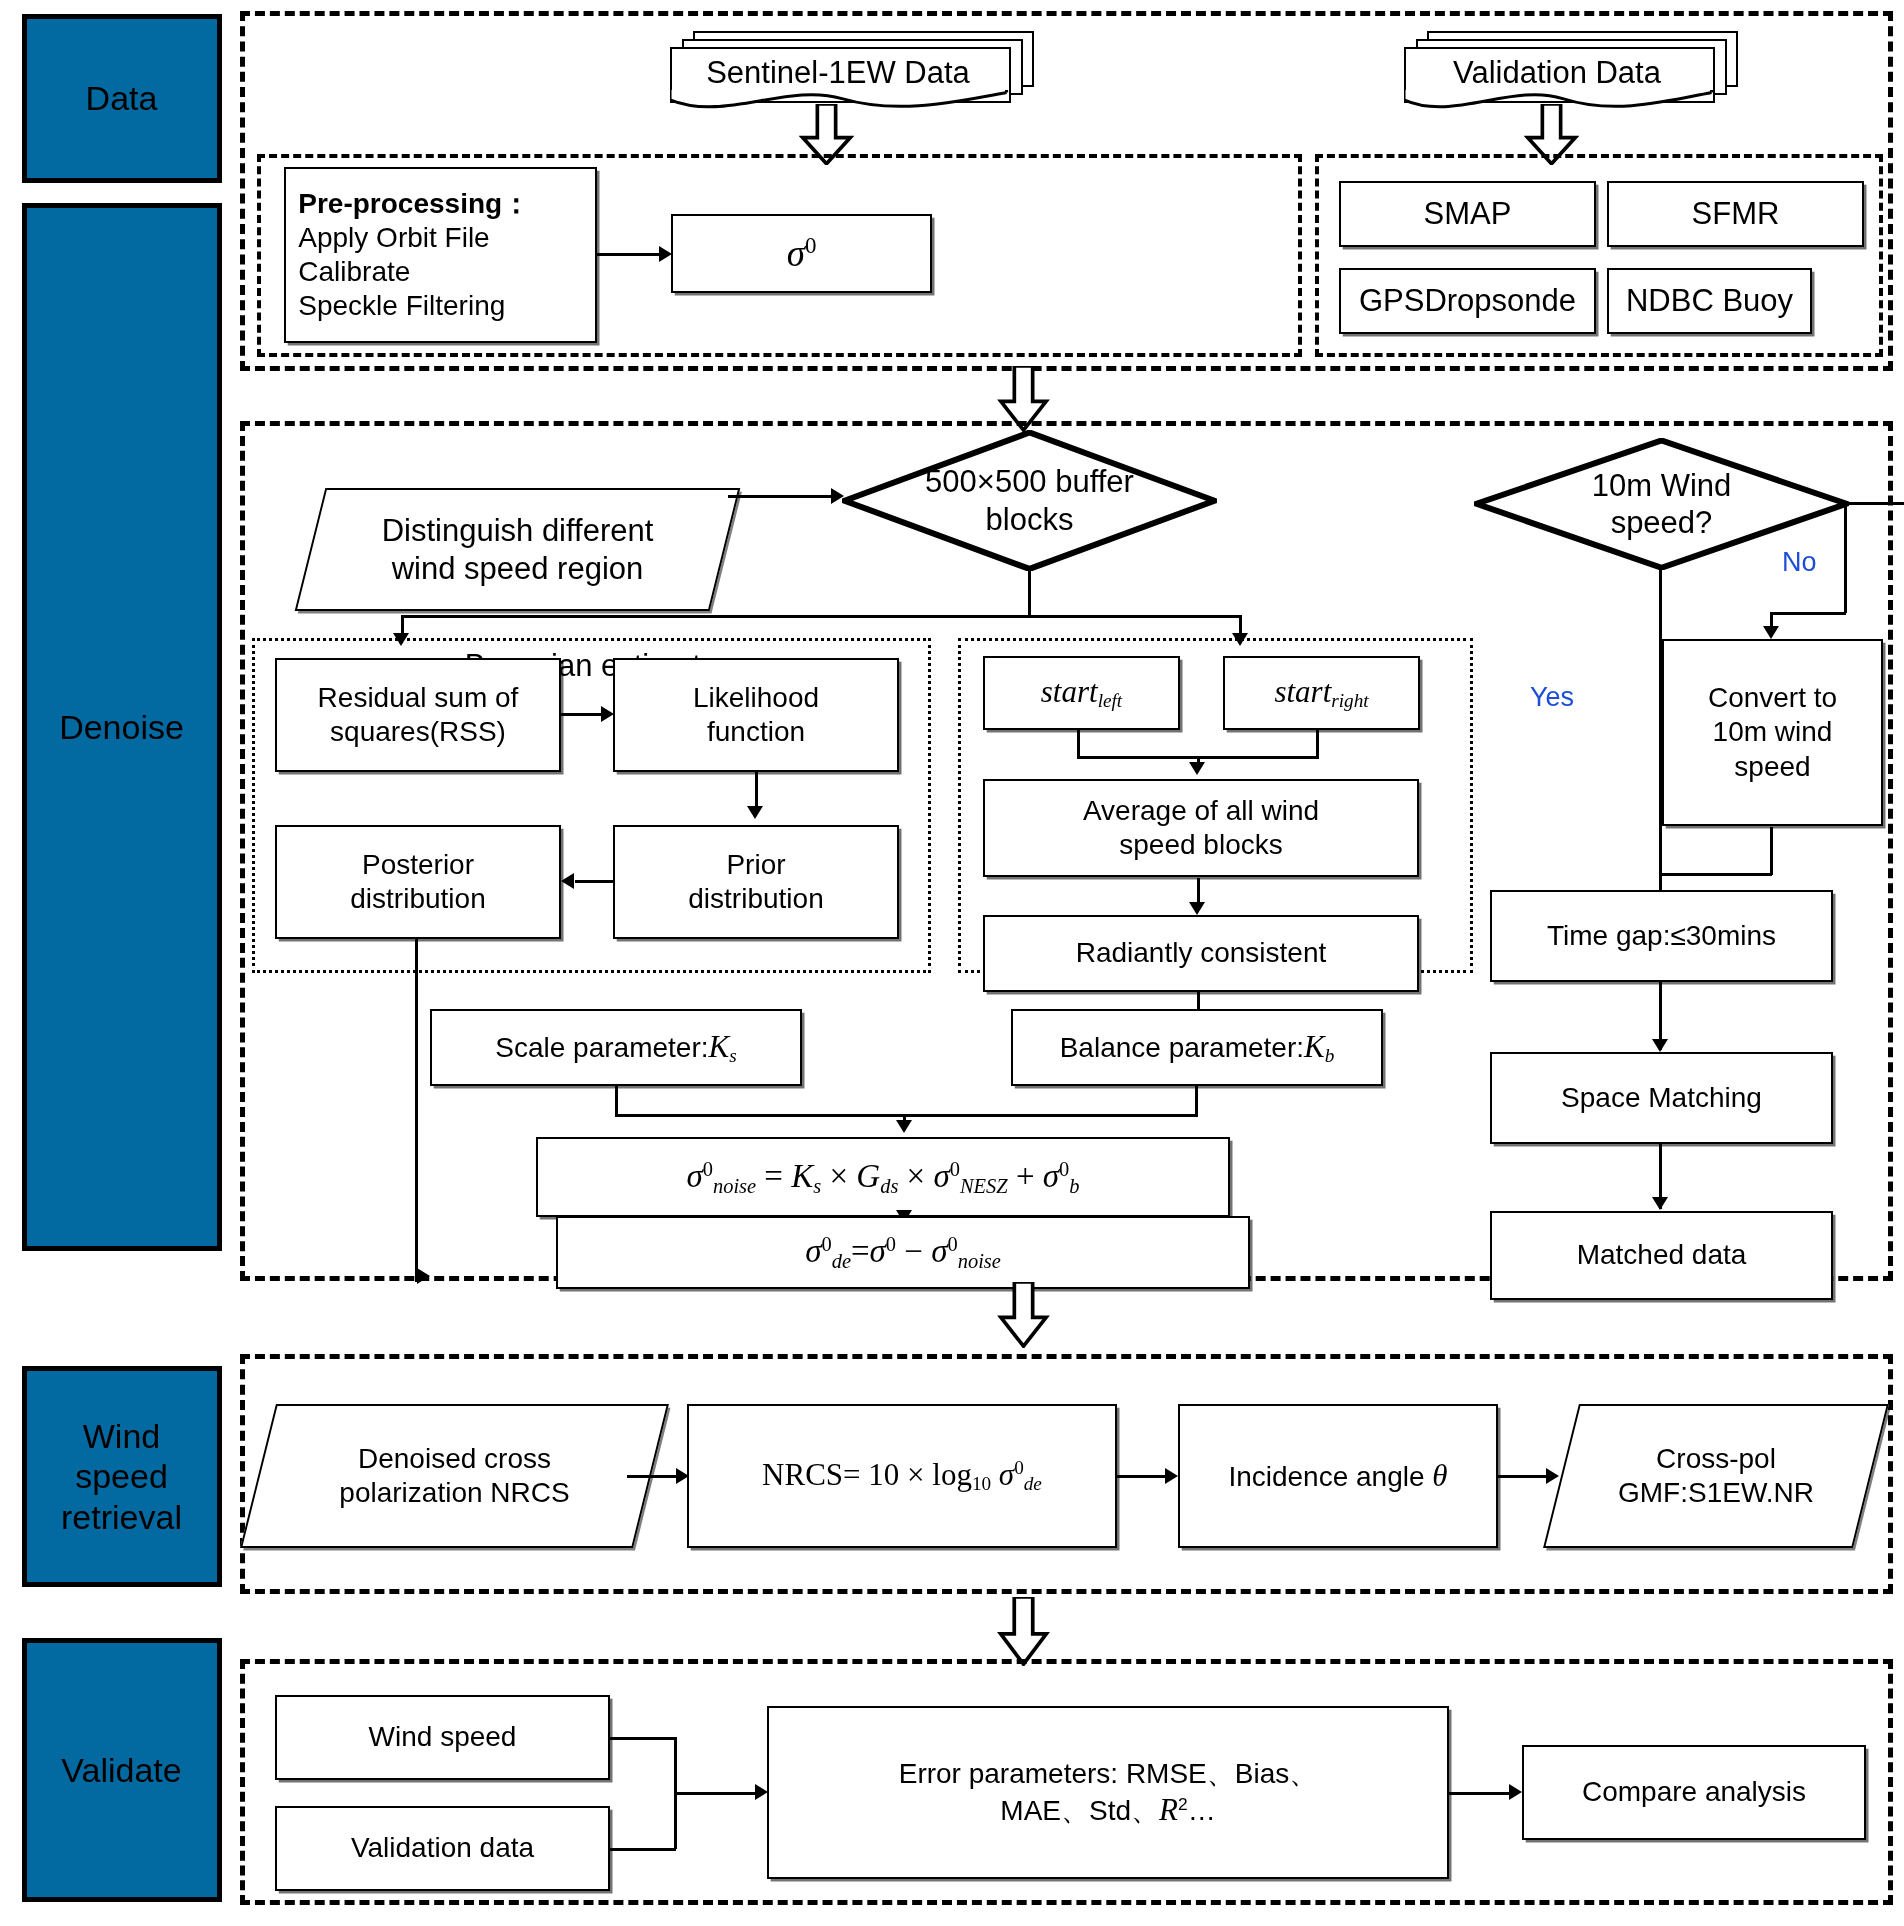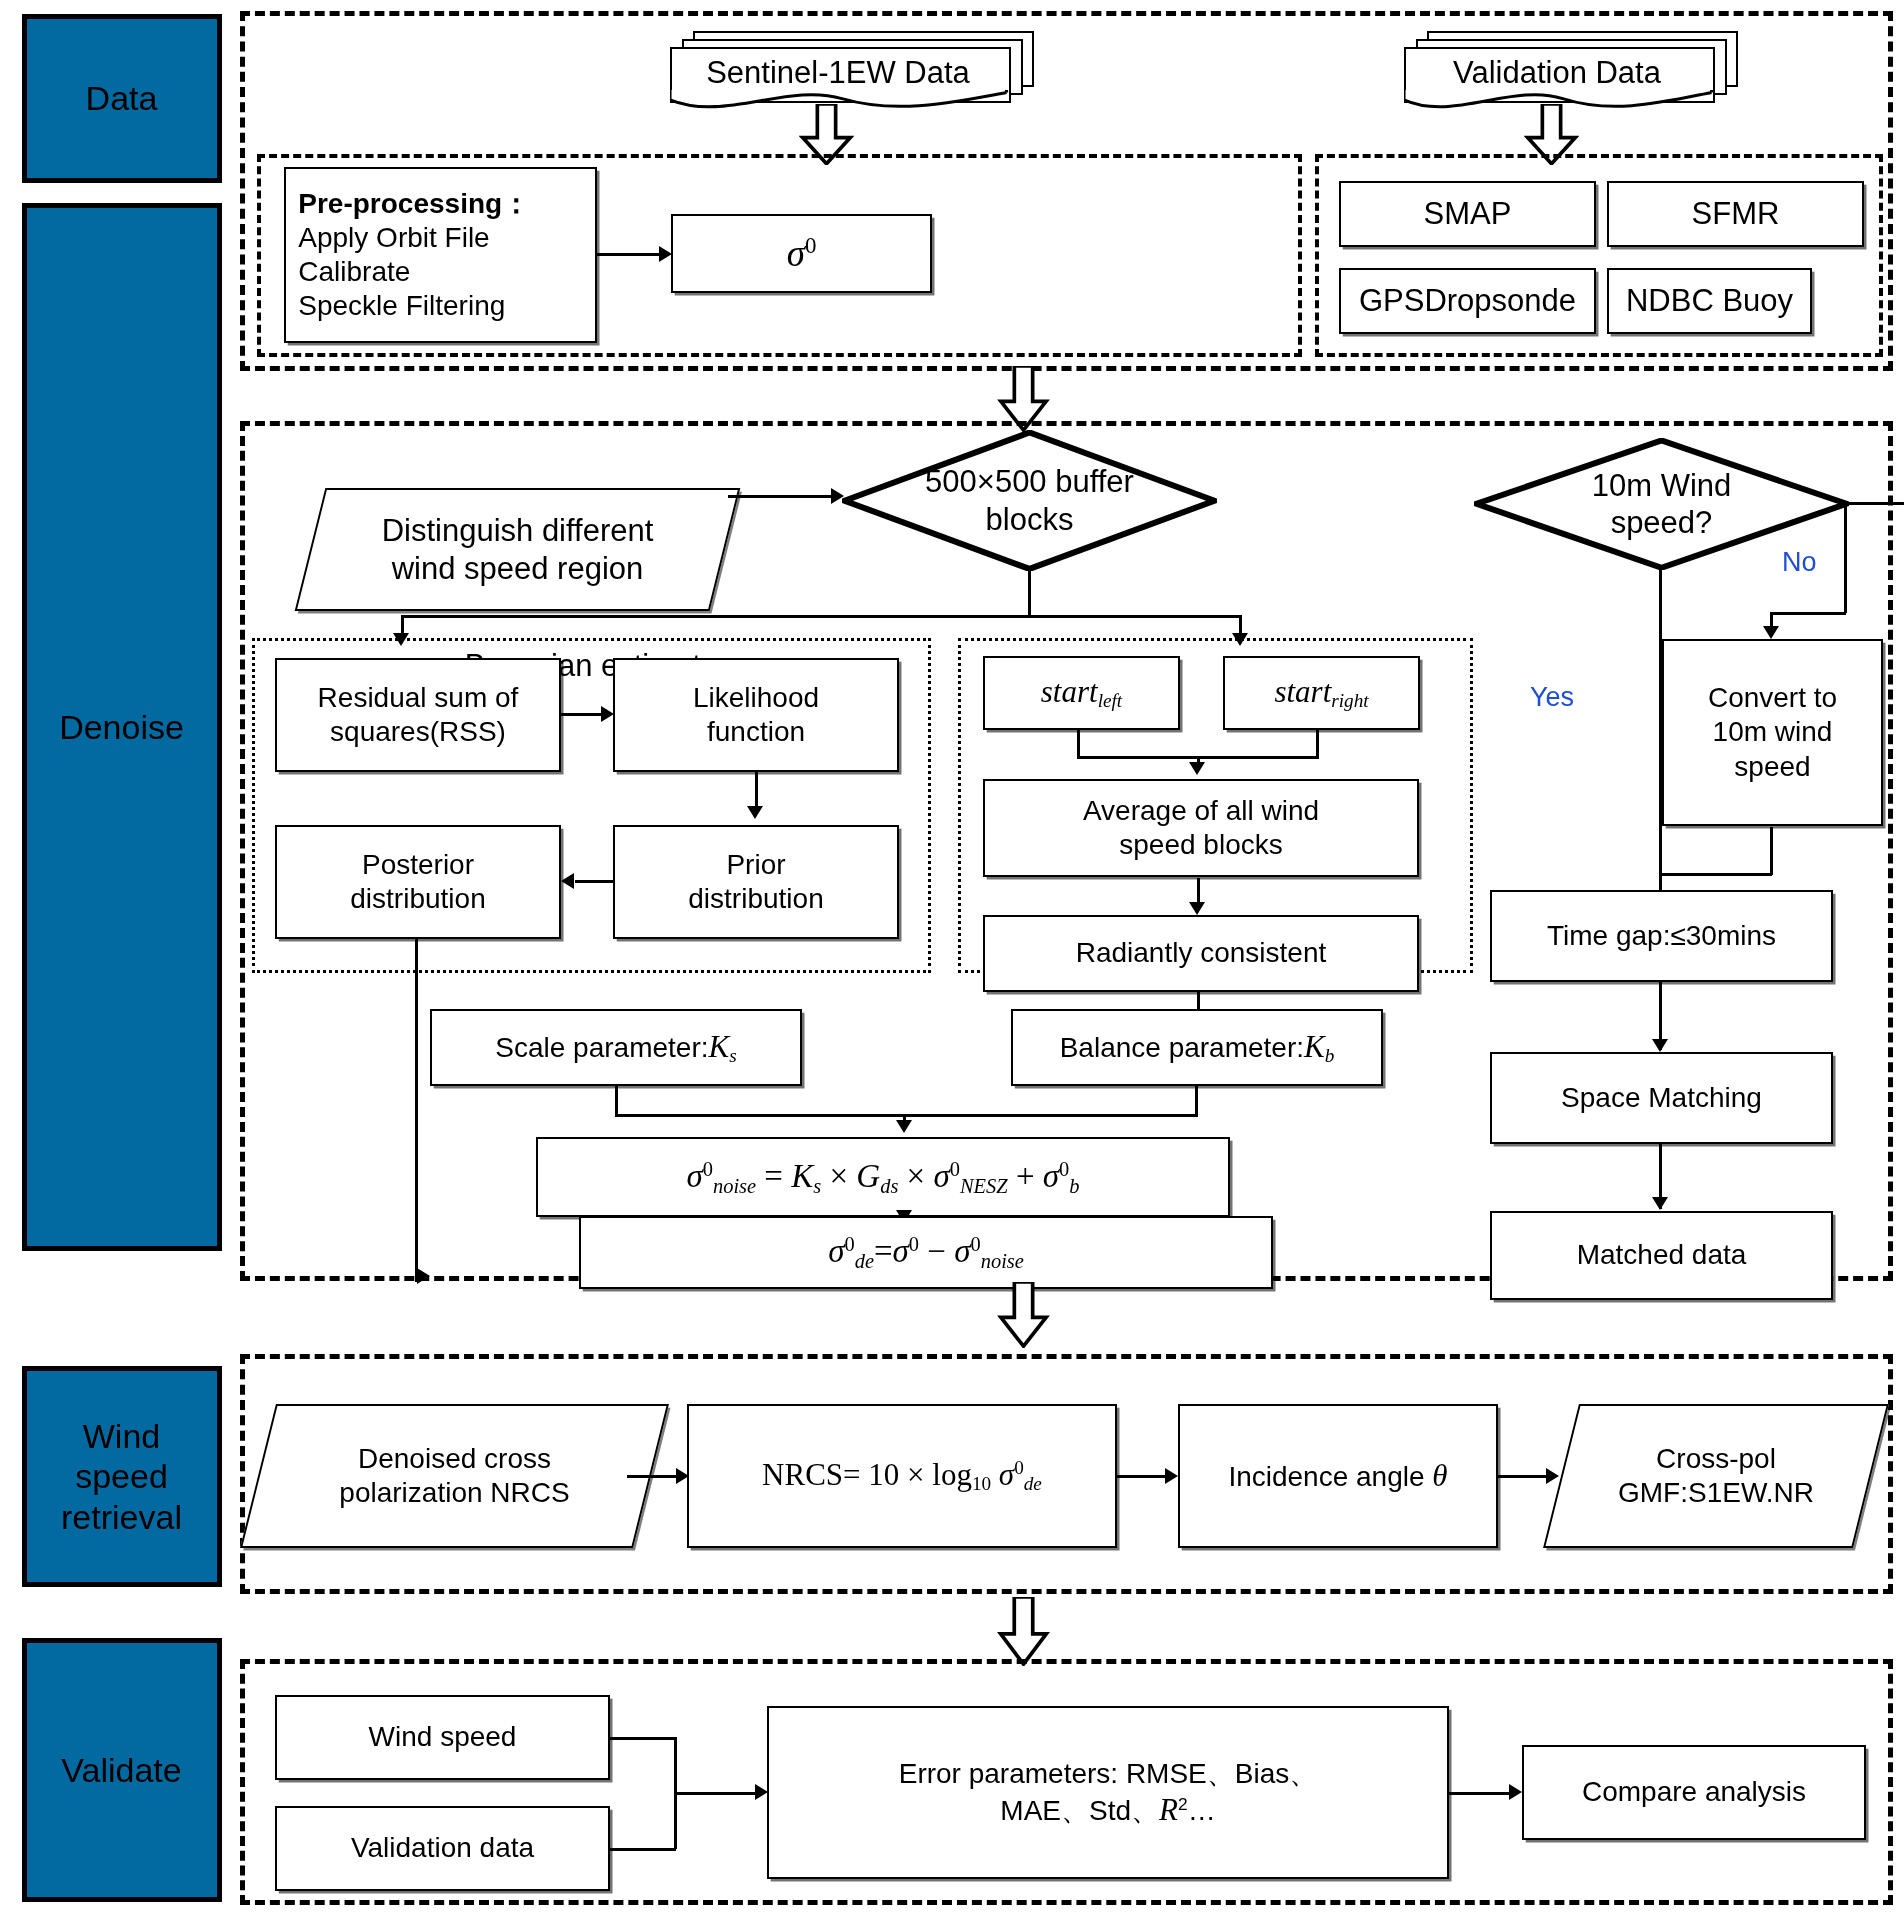--- a/index.html
+++ b/index.html
@@ -295,21 +295,21 @@
   <div class="ah ah-d abs" style="left:896px;top:1120px;"></div>
 
   <div class="abs box" style="left:536px;top:1137px;width:694px;height:80px;">
     <span class="mathf" style="font-size:33px;">
       σ<sup>0</sup><sub>noise</sub> <span class="up">=</span> K<sub>s</sub> <span class="up">×</span> G<sub>ds</sub> <span class="up">×</span> σ<sup>0</sup><sub>NESZ</sub> <span class="up">+</span> σ<sup>0</sup><sub>b</sub>
     </span>
   </div>
   <div class="ln lnv abs" style="left:903px;top:1217px;width:2.5px;height:24.6px;"></div>
   <div class="ah ah-d abs" style="left:896px;top:1210px;"></div>
 
-  <div class="abs box" style="left:556px;top:1216px;width:694px;height:73px;margin-left:23px;">
+  <div class="abs box" style="left:556px;top:1216px;width:694px;height:73px;">
     <span class="mathf" style="font-size:33px;">
       σ<sup>0</sup><sub>de</sub><span class="up">=</span>σ<sup>0</sup> <span class="up">−</span> σ<sup>0</sup><sub>noise</sub>
     </span>
   </div>
 
   <div class="diamond" style="left:1474px;top:438px;width:375px;height:132px;">
     <svg class="dshape" viewBox="0 0 610 215" preserveAspectRatio="none">
       <polygon points="305,4 606,107 305,211 4,107" fill="#fff" stroke="#000" stroke-width="6" vector-effect="non-scaling-stroke"></polygon>
     </svg>
     <div class="dtext t-lg">

